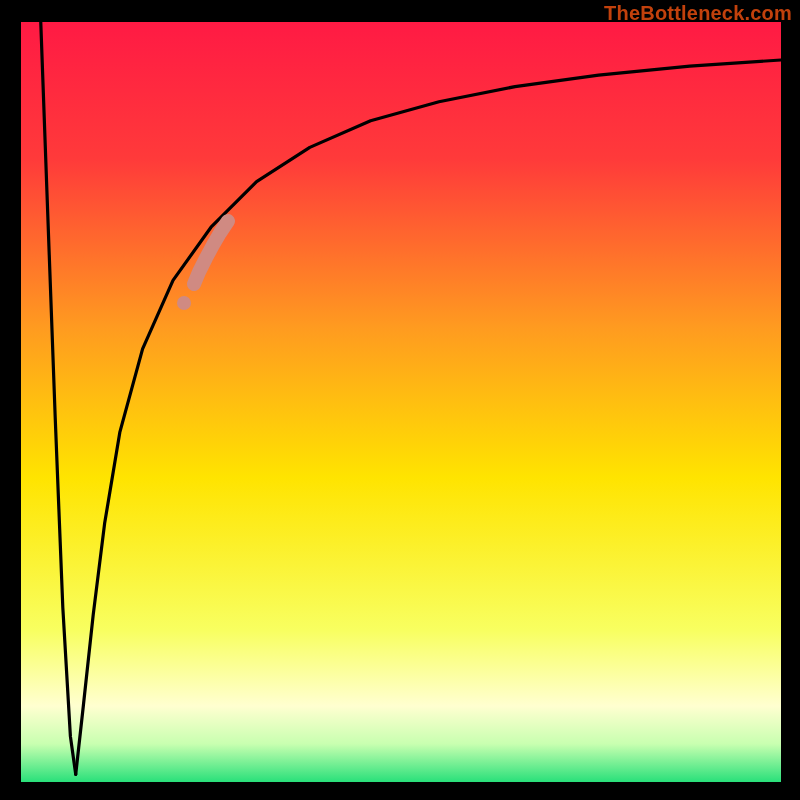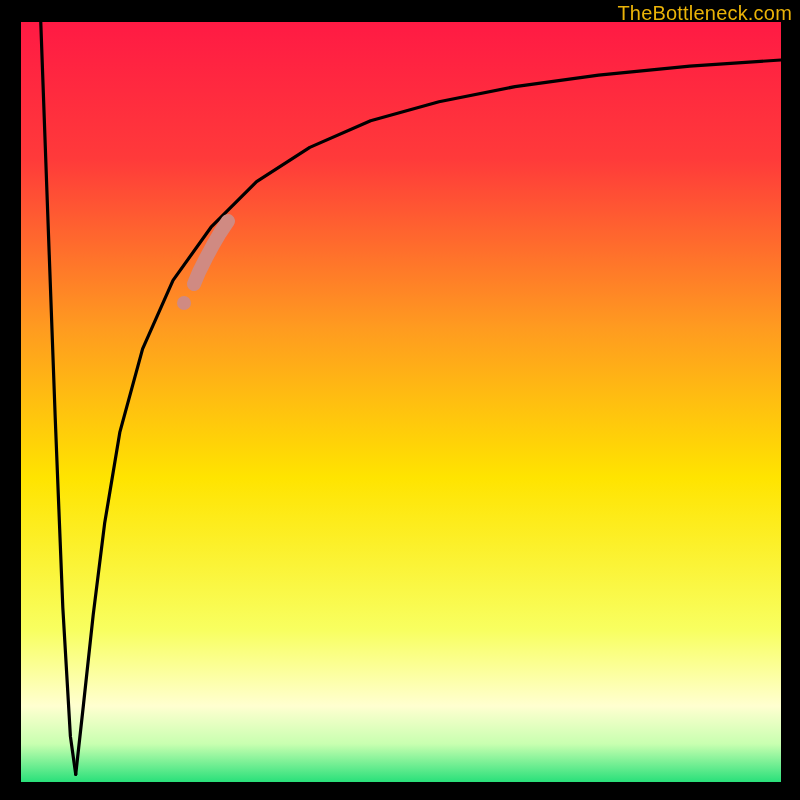--- a/index.html
+++ b/index.html
@@ -13,23 +13,23 @@
   .frame {
     position: relative;
     width: 800px;
     height: 800px;
     background: #000;
   }
   .watermark {
     position: absolute;
     top: 2px;
     right: 8px;
-    color: #eab308;
+    color: #c2410c;
     font-size: 20px;
-    font-weight: 400;
+    font-weight: 700;
     letter-spacing: 0.2px;
     z-index: 20;
   }
   .plot-wrap {
     position: absolute;
     left: 21px;
     top: 22px;
     width: 760px;
     height: 760px;
   }

